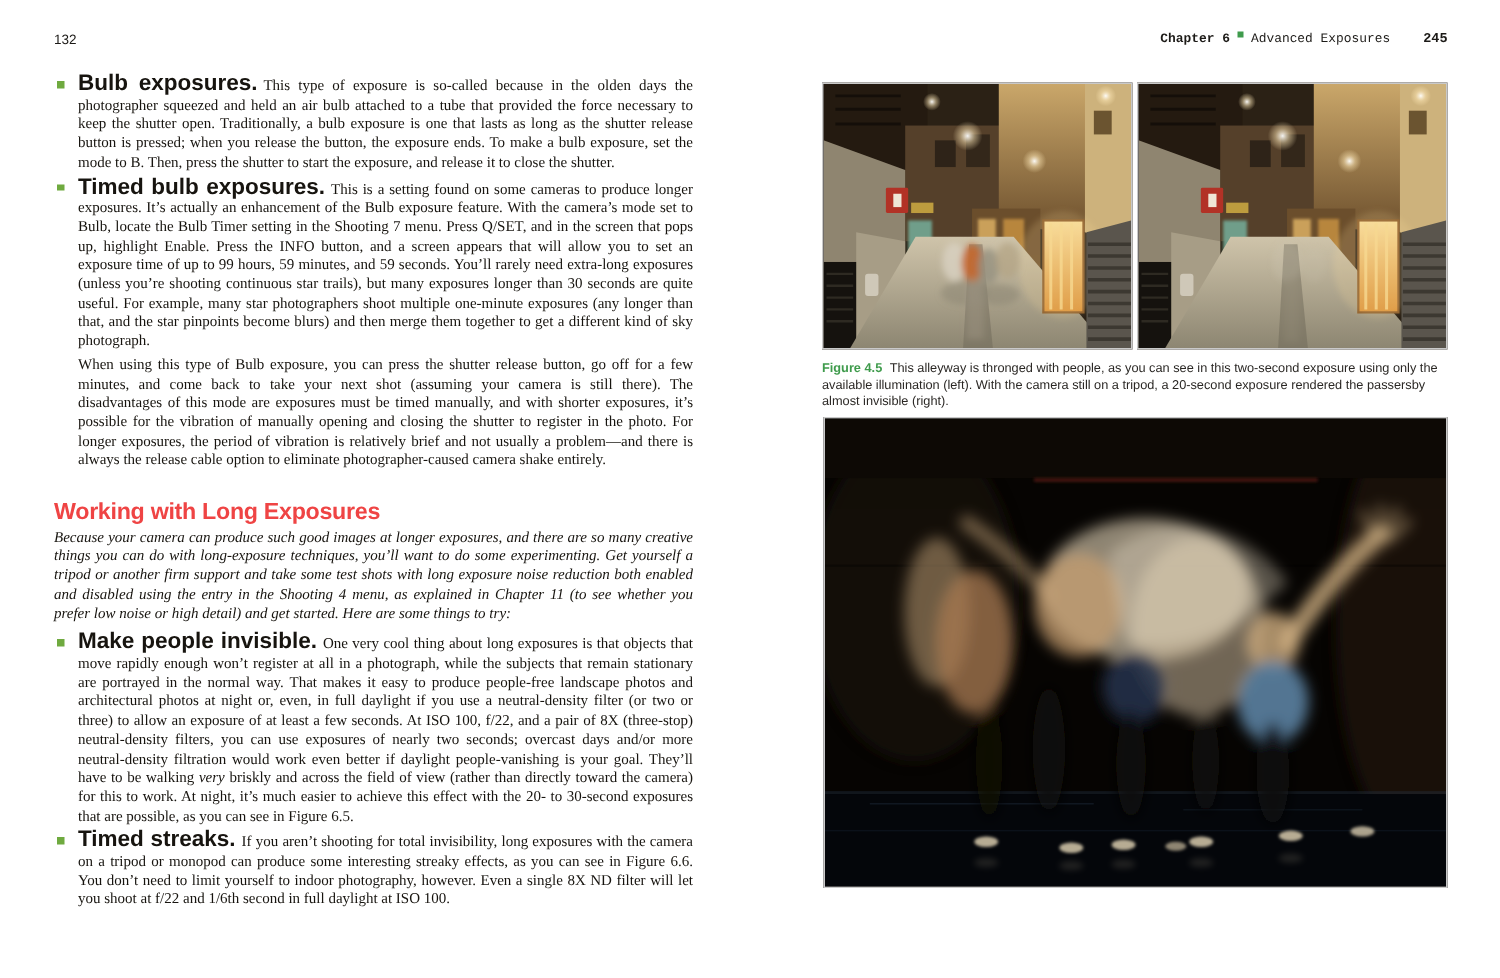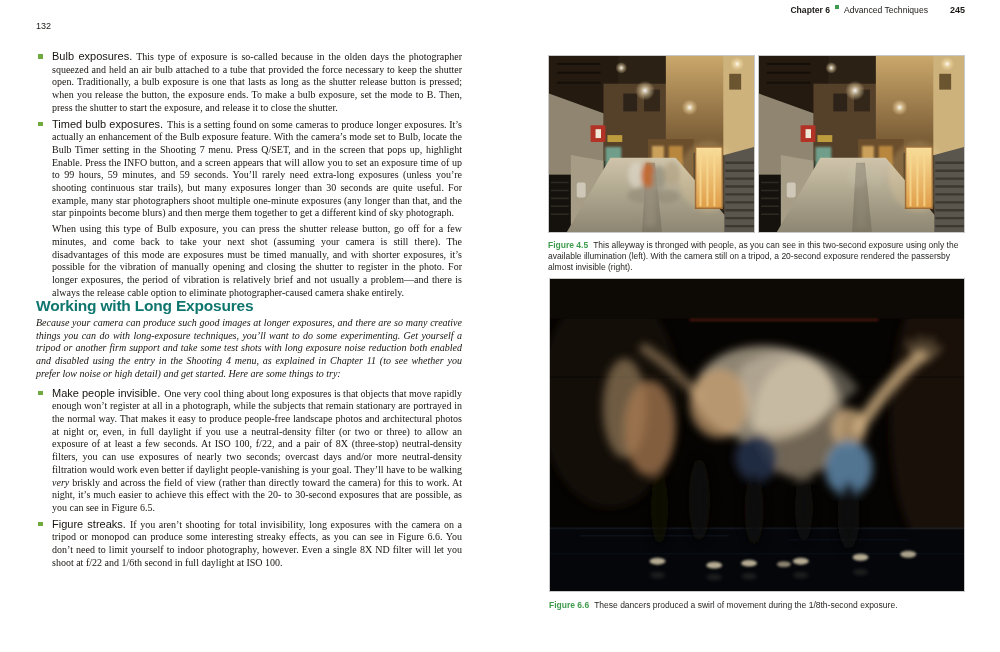--- a/index.html
+++ b/index.html
@@ -1,34 +1,34 @@
 <!DOCTYPE html>
 <html><head>
 <meta charset="utf-8">
 <style>
   html,body{margin:0;padding:0;background:#ffffff;}
   .spread{position:relative;width:1000px;height:652px;background:#ffffff;overflow:hidden;
           font-family:"Liberation Serif","DejaVu Serif",serif;color:#17140f;}
   
   .pn-left{position:absolute;left:36px;top:21px;font-family:"Liberation Sans",sans-serif;
            font-weight:normal;font-size:9px;color:#1c1a17;}
-  .hdr-right{position:absolute;top:5px;right:35px;display:flex;align-items:flex-start;
-             font-family:Liberation Sans, sans-serif;font-size:8.6px;color:#1c1a17;}
+  .hdr-right{position:absolute;top:21px;right:35px;display:flex;align-items:flex-start;
+             font-family:Liberation Mono, monospace;font-size:8.6px;color:#1c1a17;}
   .hdr-right .ch{font-weight:bold;}
   .hsq{width:4px;height:4px;background:#3f9b4c;margin:0 5px;display:inline-block;}
   .hdr-right .pn{font-weight:bold;margin-left:22px;font-size:9px;}
   
   .text-col{position:absolute;left:36px;top:50px;width:426px;font-size:10px;line-height:12.7px;
             text-align:justify;}
   .bullet{position:relative;padding-left:16px;margin:0 0 3px 0;}
   .sq{position:absolute;left:2px;top:4px;width:4.5px;height:4.5px;background:#6faa3f;}
-  .run-in{font-family:"Liberation Sans",sans-serif;font-weight:normal;font-size:11px;margin-right:4px;}
+  .run-in{font-family:"Liberation Sans",sans-serif;font-weight:bold;font-size:15px;margin-right:4px;}
   .cont{padding-left:16px;margin:2px 0 0 0;font-family:Liberation Serif, serif;}
   .sec-head{font-family:"Liberation Sans",sans-serif;font-weight:bold;font-size:15.5px;
-            letter-spacing:-0.2px;margin:1px 0 4px 0;color:#0f766e;text-align:left;}
+            letter-spacing:-0.2px;margin:22px 0 4px 0;color:#ef4444;text-align:left;}
   .intro{margin:0 0 6px 0;font-style:italic;}
   
   .fig65{position:absolute;left:548px;top:55px;width:417px;height:178px;display:flex;gap:3px;}
   .photo{flex:1;border:1px solid #c9c9c9;box-sizing:border-box;background:#241c14;overflow:hidden;}
   .photo svg{display:block;width:100%;height:100%;}
   .fig66{position:absolute;left:549px;top:278px;width:416px;height:314px;border:1px solid #c9c9c9;
          box-sizing:border-box;background:#060402;overflow:hidden;}
   .fig66 svg{display:block;width:100%;height:100%;}
   .cap{position:absolute;font-family:"Liberation Sans",sans-serif;font-size:8.5px;line-height:11px;
        color:#2a2724;text-align:left;}
@@ -39,21 +39,21 @@
 </style>
 </head>
 <body>
 
 <div class="spread">
 
   <div class="pn-left">132</div>
   <div class="hdr-right">
     <span class="ch">Chapter 6</span>
     <span class="hsq"></span>
-    <span class="sec">Advanced Techniques</span>
+    <span class="sec">Advanced Exposures</span>
     <span class="pn">245</span>
   </div>
 
   <div class="text-col">
 
     <div class="bullet">
       <span class="sq"></span>
       <b class="run-in">Bulb exposures.</b><span>This type of exposure is so-called because in the olden days the photographer squeezed and held an air bulb attached to a tube that provided the force necessary to keep the shutter open. Traditionally, a bulb exposure is one that lasts as long as the shutter release button is pressed; when you release the button, the exposure ends. To make a bulb exposure, set the mode to B. Then, press the shutter to start the exposure, and release it to close the shutter.</span>
     </div>
 
@@ -68,21 +68,21 @@
 
     <p class="intro">Because your camera can produce such good images at longer exposures, and there are so many creative things you can do with long-exposure techniques, you’ll want to do some experimenting. Get yourself a tripod or another firm support and take some test shots with long exposure noise reduction both enabled and disabled using the entry in the Shooting 4 menu, as explained in Chapter 11 (to see whether you prefer low noise or high detail) and get started. Here are some things to try:</p>
 
     <div class="bullet">
       <span class="sq"></span>
       <b class="run-in">Make people invisible.</b><span>One very cool thing about long exposures is that objects that move rapidly enough won’t register at all in a photograph, while the subjects that remain stationary are portrayed in the normal way. That makes it easy to produce people-free landscape photos and architectural photos at night or, even, in full daylight if you use a neutral-density filter (or two or three) to allow an exposure of at least a few seconds. At ISO 100, f/22, and a pair of 8X (three-stop) neutral-density filters, you can use exposures of nearly two seconds; overcast days and/or more neutral-density filtration would work even better if daylight people-vanishing is your goal. They’ll have to be walking </span><i>very</i><span> briskly and across the field of view (rather than directly toward the camera) for this to work. At night, it’s much easier to achieve this effect with the 20- to 30-second exposures that are possible, as you can see in Figure 6.5.</span>
     </div>
 
     <div class="bullet">
       <span class="sq"></span>
-      <b class="run-in">Figure streaks.</b><span>If you aren’t shooting for total invisibility, long exposures with the camera on a tripod or monopod can produce some interesting streaky effects, as you can see in Figure 6.6. You don’t need to limit yourself to indoor photography, however. Even a single 8X ND filter will let you shoot at f/22 and 1/6th second in full daylight at ISO 100.</span>
+      <b class="run-in">Timed streaks.</b><span>If you aren’t shooting for total invisibility, long exposures with the camera on a tripod or monopod can produce some interesting streaky effects, as you can see in Figure 6.6. You don’t need to limit yourself to indoor photography, however. Even a single 8X ND filter will let you shoot at f/22 and 1/6th second in full daylight at ISO 100.</span>
     </div>
 
   </div>
 
   <svg class="svgdefs" aria-hidden="true">
     <defs>
       <linearGradient id="floorG" x1="0" y1="0" x2="0" y2="1">
         <stop offset="0" stop-color="#cfc4aa"></stop>
           <stop offset="1" stop-color="#8d8672"></stop>
       </linearGradient>
@@ -219,17 +219,14 @@
       </g>
       <g filter="url(#f2)" opacity="0.15">
         <ellipse cx="108" cy="298" rx="8" ry="3" fill="#cfc3a8"></ellipse>
         <ellipse cx="165" cy="300" rx="8" ry="3" fill="#cfc3a8"></ellipse>
         <ellipse cx="200" cy="299" rx="8" ry="3" fill="#cfc3a8"></ellipse>
         <ellipse cx="252" cy="298" rx="8" ry="3" fill="#cfc3a8"></ellipse>
         <ellipse cx="312" cy="295" rx="8" ry="3" fill="#cfc3a8"></ellipse>
       </g>
     </svg>
   </div>
-  <div class="cap cap66">
-    <span class="flabel">Figure 6.6</span><span>These dancers produced a swirl of movement during the 1/8th-second exposure.</span>
-  </div>
 
 </div>
 
 </body></html>

